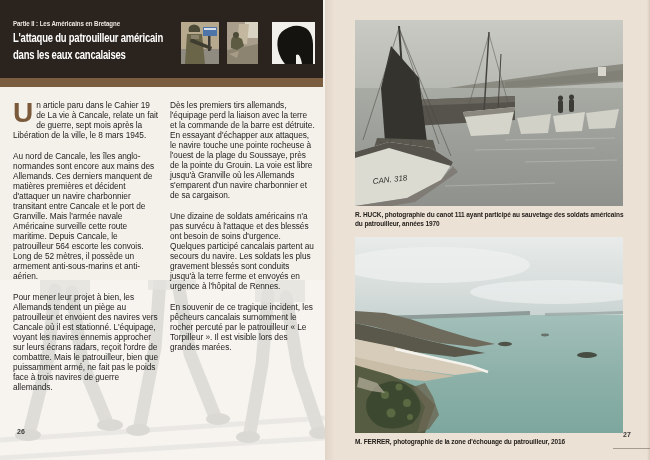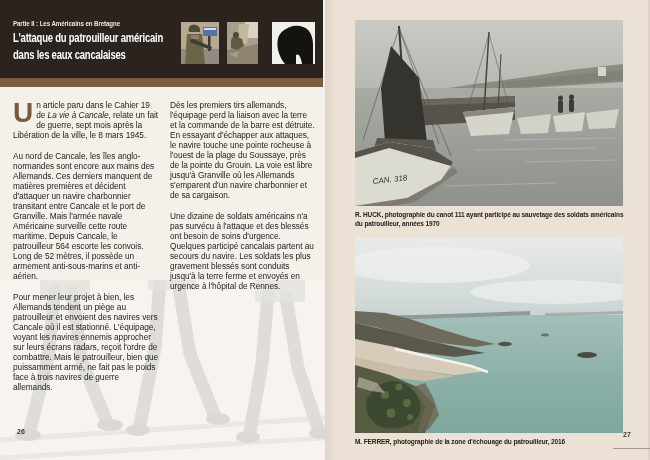--- a/index.html
+++ b/index.html
@@ -56,21 +56,21 @@
   }
   .col { width:146px; }
   .col p {
     margin:0 0 11px 0; font-size:8.3px; line-height:10px;
     color:#1e1e1e; letter-spacing:-.05px;
   }
   .dropcap {
     float:left; color:#7b5a3b; font-weight:bold;
     font-size:28px; line-height:22px; margin:2px 3px 0 0;
   }
-  .ital { font-style:italic; }
+  .ital { }
   
   .faded-soldiers {
     position:absolute; left:0; top:280px; width:325px; height:180px;
     opacity:.38; pointer-events:none;
   }
   .faded-soldiers svg { width:100%; height:100%; display:block; }
   .pagenum-left {
     position:absolute; left:17px; top:428px;
     font-size:7px; font-weight:bold; color:#3a3a3a;
   }
@@ -174,20 +174,21 @@
 
   <div class="columns">
     <div class="col">
       <p><span class="dropcap">U</span><span>n article paru dans le Cahier 19 de </span><span class="ital">La vie à Cancale</span><span>, relate un fait de guerre, sept mois après la Libération de la ville, le 8 mars 1945.</span></p>
       <p>Au nord de Cancale, les îles anglo-normandes sont encore aux mains des Allemands. Ces derniers manquent de matières premières et décident d'attaquer un navire charbonnier transitant entre Cancale et le port de Granville. Mais l'armée navale Américaine surveille cette route maritime. Depuis Cancale, le patrouilleur 564 escorte les convois. Long de 52 mètres, il possède un armement anti-sous-marins et anti-aérien.</p>
       <p>Pour mener leur projet à bien, les Allemands tendent un piège au patrouilleur et envoient des navires vers Cancale où il est stationné. L'équipage, voyant les navires ennemis approcher sur leurs écrans radars, reçoit l'ordre de combattre. Mais le patrouilleur, bien que puissamment armé, ne fait pas le poids face à trois navires de guerre allemands.</p>
     </div>
     <div class="col">
       <p>Dès les premiers tirs allemands, l'équipage perd la liaison avec la terre et la commande de la barre est détruite. En essayant d'échapper aux attaques, le navire touche une pointe rocheuse à l'ouest de la plage du Soussaye, près de la pointe du Grouin. La voie est libre jusqu'à Granville où les Allemands s'emparent d'un navire charbonnier et de sa cargaison.</p>
       <p>Une dizaine de soldats américains n'a pas survécu à l'attaque et des blessés ont besoin de soins d'urgence. Quelques participé cancalais partent au secours du navire. Les soldats les plus gravement blessés sont conduits jusqu'à la terre ferme et envoyés en urgence à l'hôpital de Rennes.</p>
+      <p>En souvenir de ce tragique incident, les pêcheurs cancalais surnomment le rocher percuté par le patrouilleur « Le Torpilleur ». Il est visible lors des grandes marées.</p>
     </div>
   </div>
 
   <div class="pagenum-left">26</div>
 </div>
 
 <div class="page-right">
 
   <div class="photo photo-1">
     <svg viewBox="0 0 268 186" preserveAspectRatio="none">

